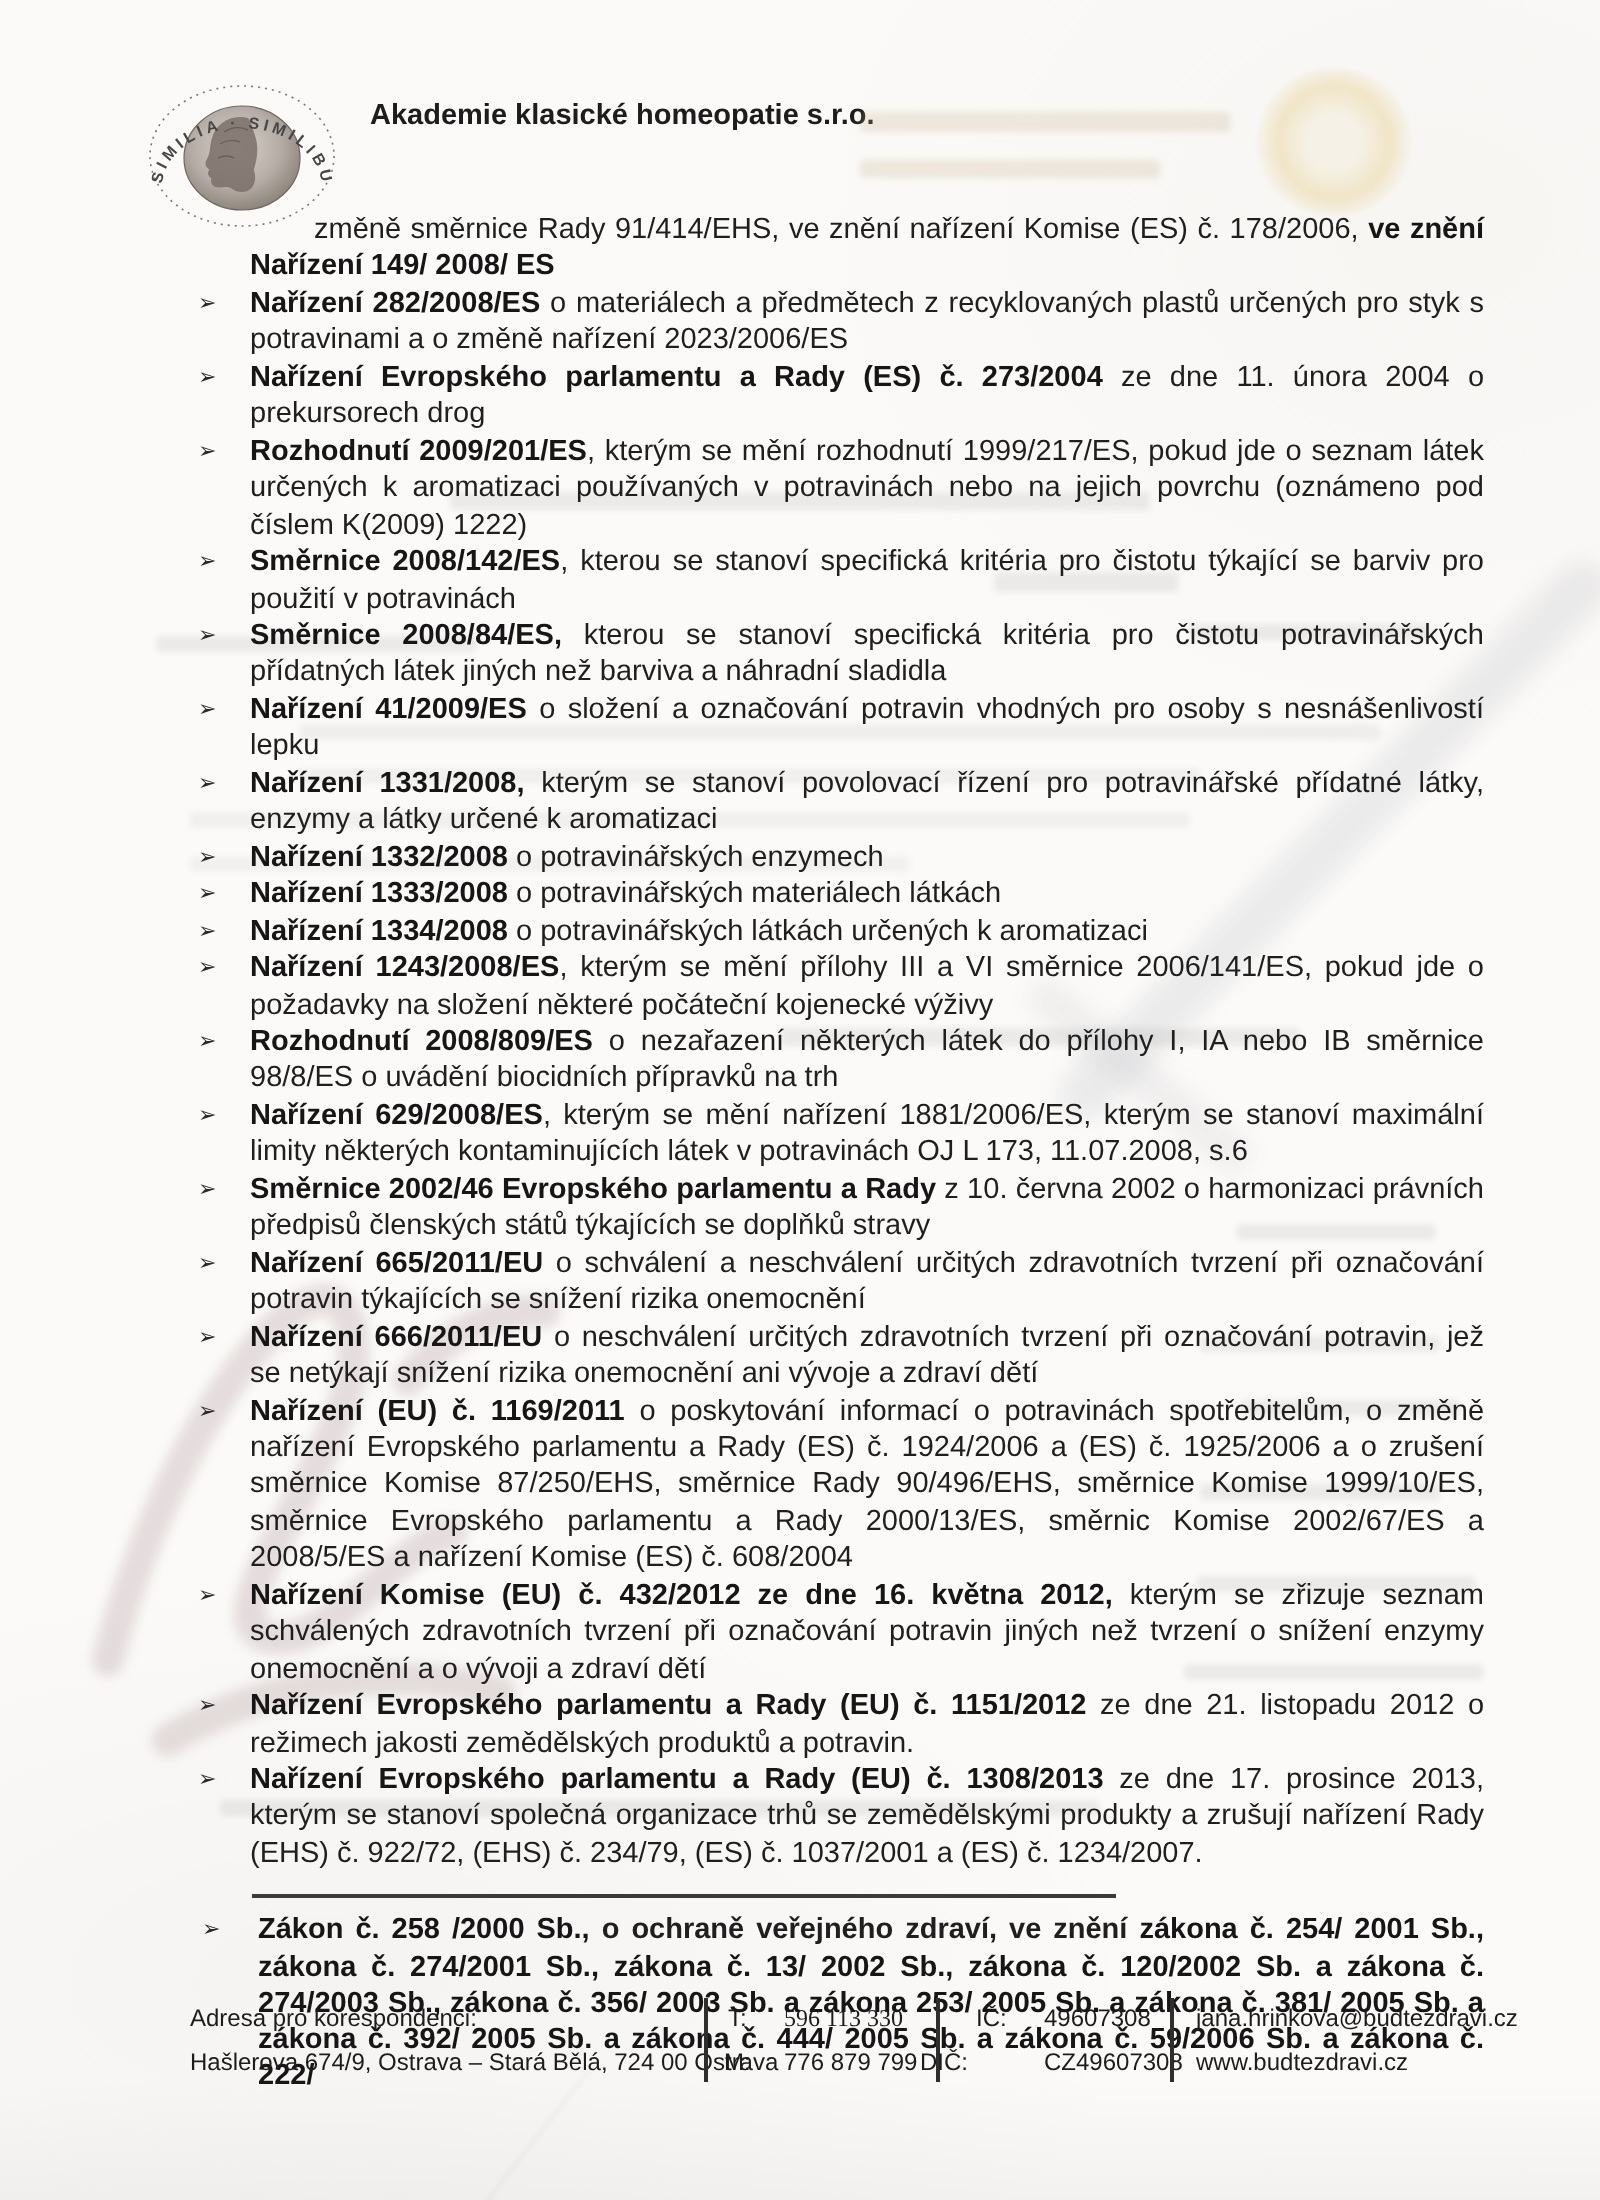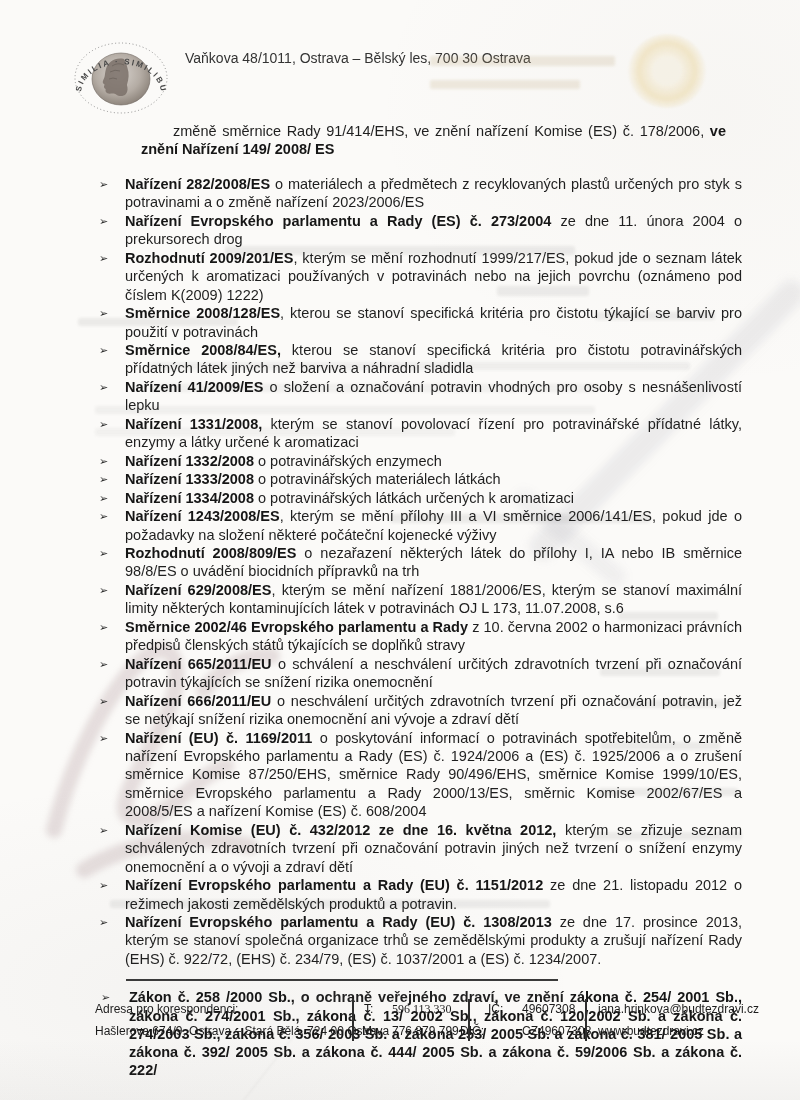--- a/index.html
+++ b/index.html
@@ -22,21 +22,21 @@
   .stamp-bleed{
     position:absolute;left:628px;top:34px;width:78px;height:74px;border-radius:50%;
     background:radial-gradient(circle, rgba(226,195,112,0.10) 25%, rgba(226,195,112,0.34) 52%, rgba(226,195,112,0.10) 68%, transparent 74%);
     filter:blur(1px);
   }
   
   .content{
     position:absolute;left:99px;top:106px;width:643px;
     font-size:14.5px;line-height:18.45px;text-align:justify;color:#1f1f1f;
   }
-  .intro{padding-left:26px;text-indent:32px;margin:16px;}
+  .intro{padding-left:26px;text-indent:32px;margin:0;}
   .item{position:relative;padding-left:26px;margin:0;}
   .item .arrow{position:absolute;left:0;top:0;font-size:11px;color:#2a2a2a;}
   .item p{margin:0;}
   b{color:#161616;}
   .sep{height:0;border-top:2px solid #3a3a3a;width:432px;margin:11px 0 7px 27px;}
   .law{line-height:18.2px;padding-left:30px;}
   .law .arrow{left:2px;}
   
   .footer{position:absolute;left:0;top:999px;width:800px;height:46px;font-size:12px;color:#1c1c1c;}
   .footer .row1{top:3px;} .footer .row2{top:25px;}
@@ -67,21 +67,21 @@
     </defs>
     <ellipse cx="53" cy="40" rx="46" ry="35" fill="none" stroke="#777" stroke-width="0.8" stroke-dasharray="1,2.5"></ellipse>
     <ellipse cx="53" cy="41" rx="29" ry="26" fill="url(#faceGrad)" stroke="#6e6660" stroke-width="0.6"></ellipse>
     <path d="M56 21 c-9 -2 -16 3 -18 10 c-1.5 5 -0.5 7 -2.5 10.5 c-1.5 2.6 -0.6 4.2 1.2 5.2 c-1.6 2.4 -0.2 3.6 1 4.4 c-0.8 2.8 1 4.6 3.8 4.6 c2.2 0 4.6 -0.8 6.6 0.8 c3 2.2 7.6 2 9.8 -0.6 c2 -2.4 2 -6 1 -9 c2 -6 2.4 -12 0.6 -17 c-1 -3.4 -2 -7 -3.5 -8.9 z" fill="#7a7069" opacity="0.85"></path>
     <path d="M44 28 q6 -4 12 -1 M42 34 q5 -3 10 -1 M41 41 q4 -2 8 0" stroke="#5c544e" stroke-width="0.7" fill="none" opacity="0.7"></path>
     <text font-size="8" font-weight="bold" fill="#474747" letter-spacing="2" font-family="Liberation Sans, sans-serif">
       <textPath href="#ringPath" startOffset="2">SIMILIA · SIMILIBUS · CURANTUR</textPath>
     </text>
   </svg>
   <div class="company-block">
-    <p class="company-addr">Vaňkova 48/1011, Ostrava – Bělský les, 700 30 Ostrava</p>
+    <p class="company-name">Akademie klasické homeopatie s.r.o.</p>
   </div>
   <div class="bt bt-tan" style="left:430px;top:56px;width:185px;height:10px;"></div>
   <div class="bt bt-tan" style="left:430px;top:80px;width:150px;height:9px;"></div>
 </div>
 
 <div class="stamp-bleed"></div>
 
 <div class="bt" style="left:225px;top:246px;width:350px;height:9px;"></div>
 <div class="bt" style="left:497px;top:286px;width:92px;height:10px;"></div>
 <div class="bt" style="left:78px;top:318px;width:160px;height:8px;"></div>
@@ -119,21 +119,21 @@
       <div class="item">
         <span class="arrow">➢</span>
         <p><b>Nařízení Evropského parlamentu a Rady (ES) č. 273/2004</b><span> ze dne 11. února 2004 o prekursorech drog</span></p>
       </div>
       <div class="item">
         <span class="arrow">➢</span>
         <p><b>Rozhodnutí 2009/201/ES</b><span>, kterým se mění rozhodnutí 1999/217/ES, pokud jde o seznam látek určených k aromatizaci používaných v potravinách nebo na jejich povrchu (oznámeno pod číslem K(2009) 1222)</span></p>
       </div>
       <div class="item">
         <span class="arrow">➢</span>
-        <p><b>Směrnice 2008/128/ES</b><span>, kterou se stanoví specifická kritéria pro čistotu týkající se barviv pro použití v potravinách</span></p>
+        <p><b>Směrnice 2008/142/ES</b><span>, kterou se stanoví specifická kritéria pro čistotu týkající se barviv pro použití v potravinách</span></p>
       </div>
       <div class="item">
         <span class="arrow">➢</span>
         <p><b>Směrnice 2008/84/ES,</b><span> kterou se stanoví specifická kritéria pro čistotu potravinářských přídatných látek jiných než barviva a náhradní sladidla</span></p>
       </div>
       <div class="item">
         <span class="arrow">➢</span>
         <p><b>Nařízení 41/2009/ES</b><span> o složení a označování potravin vhodných pro osoby s nesnášenlivostí lepku</span></p>
       </div>
       <div class="item">

